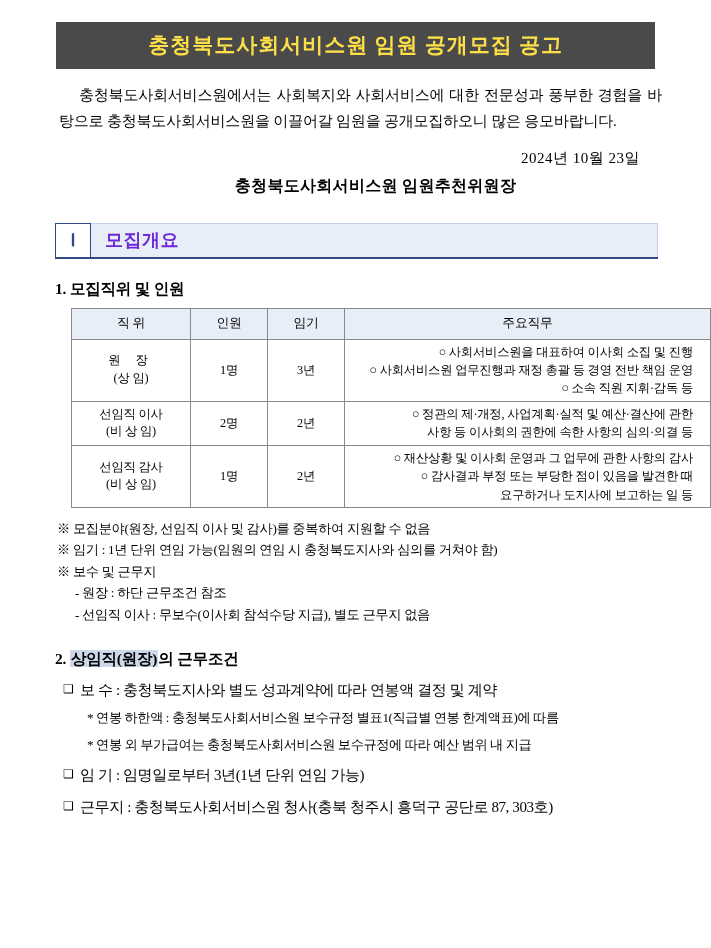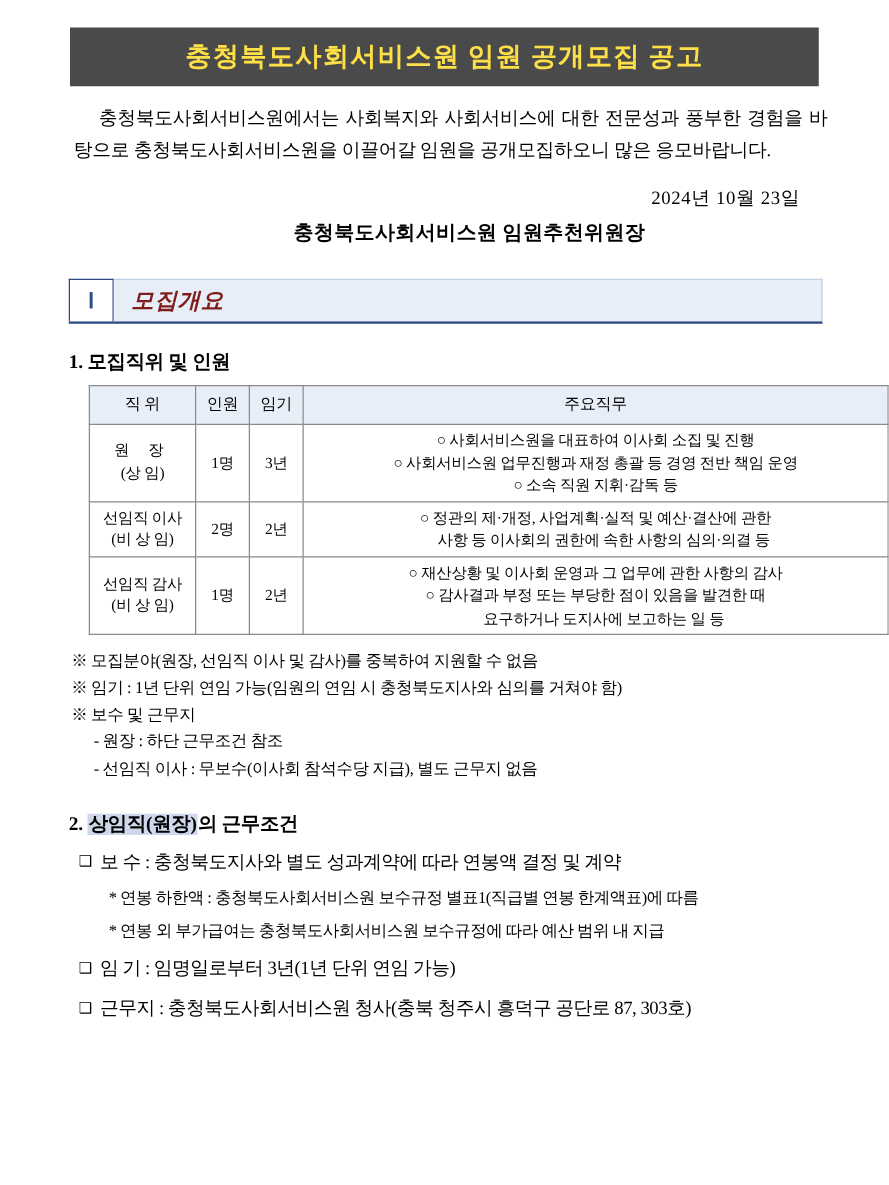--- a/index.html
+++ b/index.html
@@ -82,25 +82,24 @@
   }
   .section-head .titlebox {
     flex: 1;
     background: #e8eef7;
     border: 1.5px solid #c3d0e6;
     border-left: none;
     border-bottom: none;
     display: flex;
     align-items: center;
     padding-left: 14px;
-    color: #7f1d1d;
+    color: #6d28d9;
     font-size: 18px;
     font-weight: bold;
     letter-spacing: 0.5px;
-    font-style: italic;
   }
   h3.sub {
     font-size: 15.5px;
     font-weight: bold;
     margin: 20px 0 8px 22px;
     letter-spacing: -0.2px;
   }
   h3.sub .hl {
     background: #cfd8ea;
     padding: 0 1px;
@@ -108,35 +107,35 @@
   
   table.recruit {
     border-collapse: collapse;
     margin: 0 22px 0 38px;
     width: 640px;
     font-size: 12.3px;
     table-layout: fixed;
   }
   table.recruit th, table.recruit td {
     border: 1px solid #8a8a8a;
-    padding: 3px 0;
+    padding: 3px 17px;
     vertical-align: middle;
     letter-spacing: -0.2px;
   }
   table.recruit thead th {
     background: #e8eef7;
     text-align: center;
     font-weight: normal;
     height: 24px;
     font-size: 12.8px;
   }
   .c-pos { width: 84px; text-align: center; line-height: 1.45; }
   .c-num { width: 42px; text-align: center; }
   .c-term { width: 42px; text-align: center; }
-  .c-duty { text-align: center; padding-left: 8px; }
+  .c-duty { text-align: right; padding-left: 8px; }
   .c-duty div {
     line-height: 1.5;
     white-space: nowrap;
   }
   .c-duty .ind { padding-left: 13px; }
   .spread { letter-spacing: 6px; }
   .notes {
     margin: 10px 22px 0 24px;
     font-size: 13.2px;
     line-height: 1.62;

